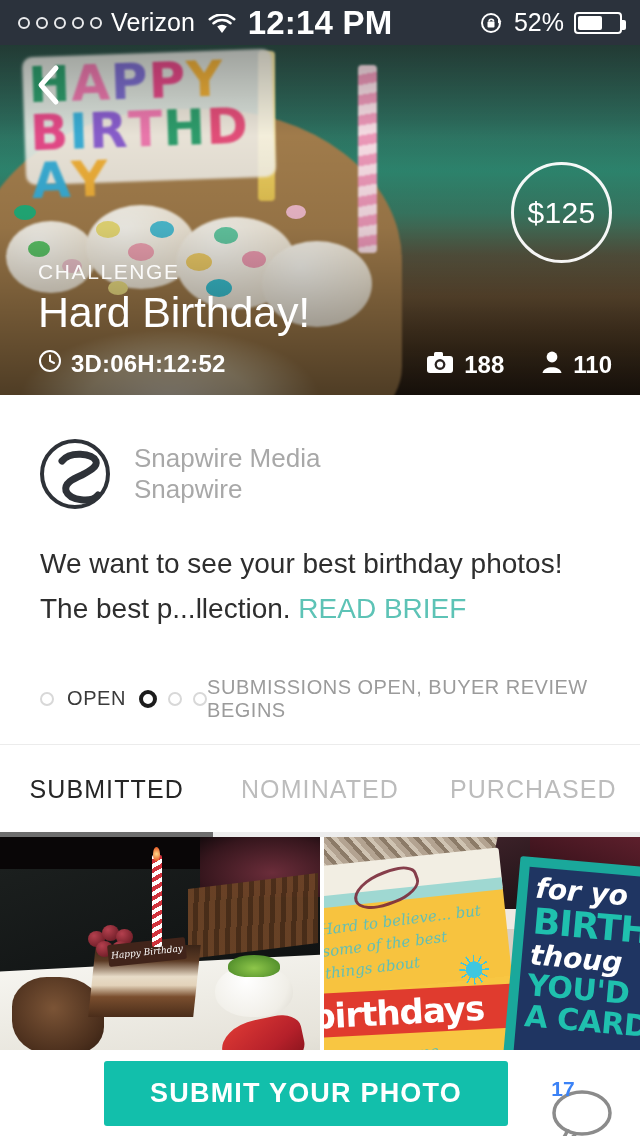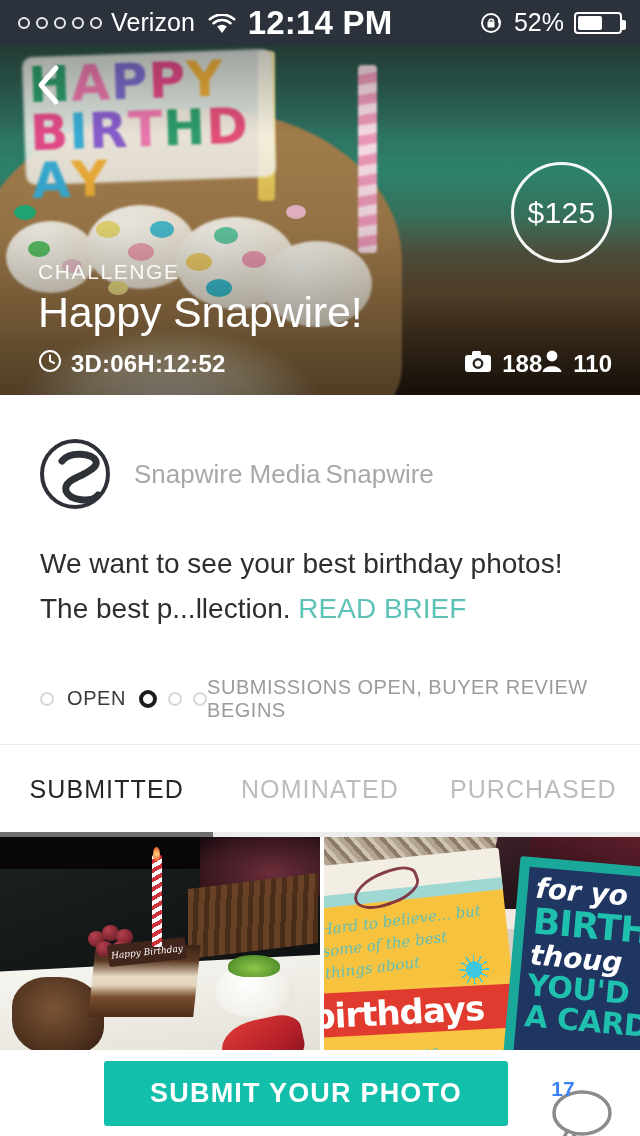--- a/index.html
+++ b/index.html
@@ -98,33 +98,33 @@
   }
   .hero-meta { position:absolute; left:38px; right:28px; bottom:16px; }
   .ch-label {
     color:rgba(255,255,255,0.92); font-size:21px; letter-spacing:1.6px;
     margin-bottom:6px;
   }
   .ch-title {
     color:#fff; font-size:43px; font-weight:normal; letter-spacing:-0.2px;
     margin-bottom:14px; line-height:1.05;
   }
-  .hero-row { display:flex; align-items:center; }
+  .hero-row { display:flex; align-items:flex-end; }
   .countdown { display:flex; align-items:center; gap:9px; color:#fff; font-size:24px; font-weight:bold; letter-spacing:0.2px;}
-  .stats { margin-left:auto; display:flex; align-items:center; color:#fff; font-size:24px; font-weight:bold; }
+  .stats { margin-left:auto; display:flex; align-items:center; gap:38px; color:#fff; font-size:24px; font-weight:bold; }
   .stat { display:flex; align-items:center; gap:11px; }
 
   
   .brand { display:flex; align-items:center; padding:44px 0 0 40px; gap:24px; }
   .brand-logo {
     width:70px; height:70px; border-radius:50%; border:4px solid #2e3238;
     position:relative; flex:none; background:#fff;
   }
   .brand-logo svg { position:absolute; left:-4px; top:-4px; }
-  .brand-text { display:flex; flex-direction:row; gap:5px; }
+  .brand-text { display:flex; flex-direction:column; }
   .brand-name { color:#a8a8a8; font-size:26px; }
   .brand-sub { color:#a8a8a8; font-size:26px; }
 
   
   .desc {
     padding:32px 40px 0 40px; font-size:28px; line-height:1.62; color:#2e2e2e;
   }
   .read-brief { color:#5dc3b6; cursor:pointer; }
 
   
@@ -345,21 +345,21 @@
         <svg width="26" height="42" viewBox="0 0 26 42">
           <path d="M21 4 L6 21 L21 38" stroke="#fff" stroke-width="5" fill="none" stroke-linecap="round" stroke-linejoin="round"></path>
         </svg>
       </span>
     </div>
 
     <div class="price-badge">$125</div>
 
     <div class="hero-meta">
       <div class="ch-label">CHALLENGE</div>
-      <div class="ch-title">Happy Snapwire!</div>
+      <div class="ch-title">Hard Birthday!</div>
       <div class="hero-row">
         <div class="countdown">
           <span>
             <svg width="24" height="24" viewBox="0 0 24 24">
               <circle cx="12" cy="12" r="10" stroke="#fff" stroke-width="2" fill="none"></circle>
               <path d="M12 6.5 L12 12 L16 14" stroke="#fff" stroke-width="2" fill="none" stroke-linecap="round"></path>
             </svg>
           </span>
           <span>3D:06H:12:52</span>
         </div>

